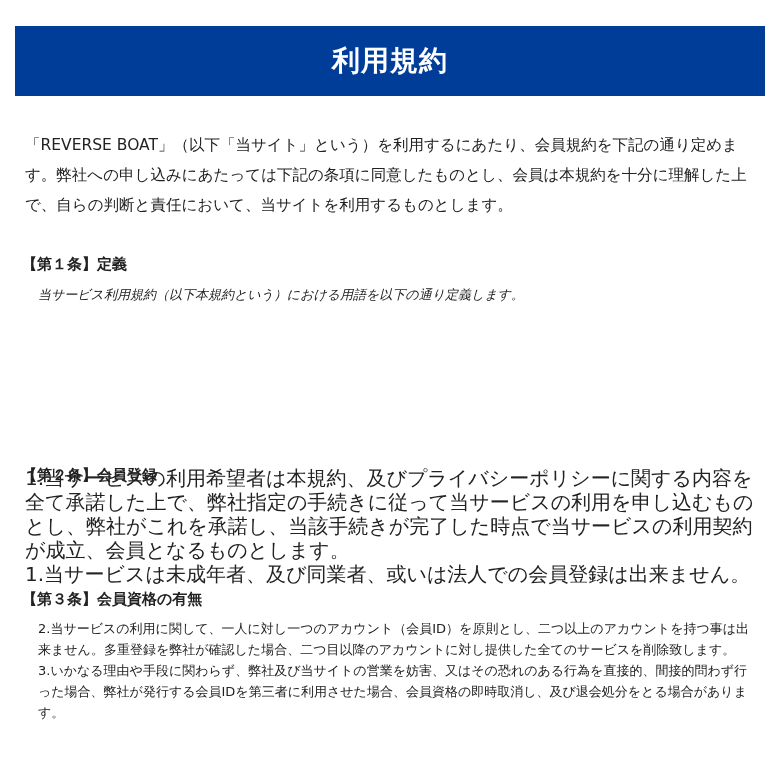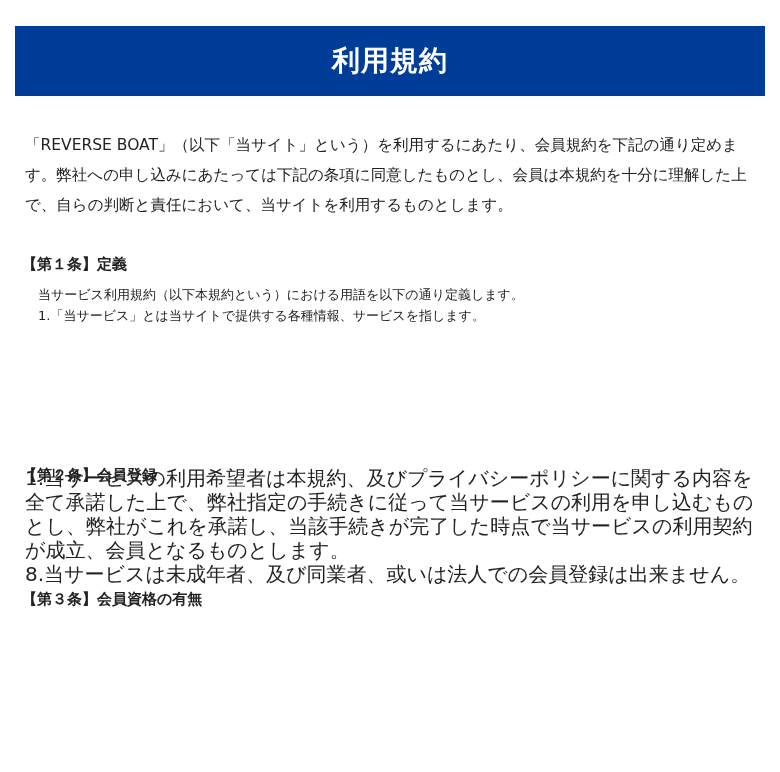--- a/index.html
+++ b/index.html
@@ -38,26 +38,27 @@
 </head>
 <body>
 
 <div class="header">
   <h1>利用規約</h1>
 </div>
 
 <p class="intro">「REVERSE BOAT」（以下「当サイト」という）を利用するにあたり、会員規約を下記の通り定めます。弊社への申し込みにあたっては下記の条項に同意したものとし、会員は本規約を十分に理解した上で、自らの判断と責任において、当サイトを利用するものとします。</p>
 
 <h2 class="section-title" style="top:255px;text-align:center;">【第１条】定義</h2>
-<div class="body-small" style="top:284px;">
+<div class="body-small" style="top:284px;font-style:italic;">
   <p>当サービス利用規約（以下本規約という）における用語を以下の通り定義します。</p>
-  <p>1.「当サービス」とは当サイトで提供する各種情報、サービスを指します。</p>
 </div>
 
 <h2 class="section-title" style="top:436px;margin-top:30px;">【第２条】会員登録</h2>
 <div class="body-large" style="top:466px;">
   <p>1.当サービスの利用希望者は本規約、及びプライバシーポリシーに関する内容を全て承諾した上で、弊社指定の手続きに従って当サービスの利用を申し込むものとし、弊社がこれを承諾し、当該手続きが完了した時点で当サービスの利用契約が成立、会員となるものとします。</p>
-  <p>8.当サービスは未成年者、及び同業者、或いは法人での会員登録は出来ません。</p>
+  <p>1.当サービスは未成年者、及び同業者、或いは法人での会員登録は出来ません。</p>
 </div>
 
 <h2 class="section-title" style="top:590px;">【第３条】会員資格の有無</h2>
 <div class="body-small" style="top:618px;">
+  <p>2.当サービスの利用に関して、一人に対し一つのアカウント（会員ID）を原則とし、二つ以上のアカウントを持つ事は出来ません。多重登録を弊社が確認した場合、二つ目以降のアカウントに対し提供した全てのサービスを削除致します。</p>
+  <p>3.いかなる理由や手段に関わらず、弊社及び当サイトの営業を妨害、又はその恐れのある行為を直接的、間接的問わず行った場合、弊社が発行する会員IDを第三者に利用させた場合、会員資格の即時取消し、及び退会処分をとる場合があります。</p>
 </div>
 
 </body></html>

